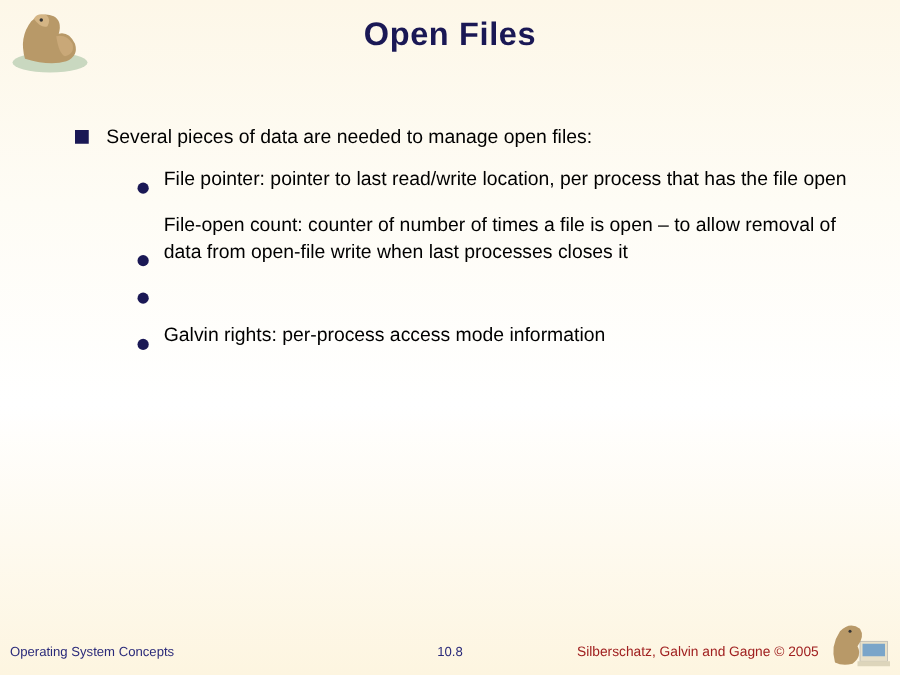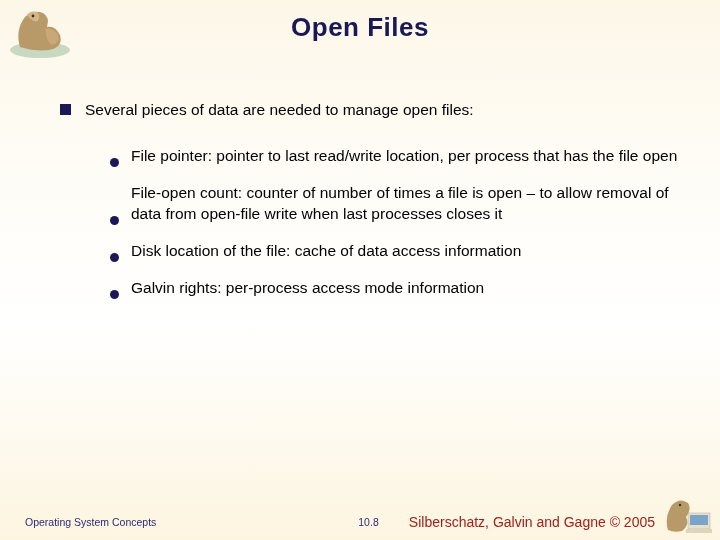--- a/index.html
+++ b/index.html
@@ -41,21 +41,21 @@
   }
   .content {
     position: absolute;
     top: 100px;
     left: 60px;
     right: 40px;
   }
   .main-bullet {
     display: flex;
     align-items: flex-start;
-    margin-bottom: 26px;
+    margin-bottom: 14px;
   }
   .square-bullet {
     width: 11px;
     height: 11px;
     background: #1a1855;
     flex-shrink: 0;
     margin-top: 4px;
     margin-right: 14px;
   }
   .main-text {
@@ -82,21 +82,21 @@
     margin-right: 12px;
   }
   .sub-text {
     font-size: 15.5px;
     color: #000;
     line-height: 1.35;
   }
   .footer {
     position: absolute;
     bottom: 8px;
-    left: 17px;
+    left: 0;
     right: 0;
     height: 20px;
     font-size: 10.5px;
     display: flex;
     align-items: center;
   }
   .footer-left {
     position: absolute;
     left: 8px;
     color: #2a2a7a;
@@ -104,21 +104,21 @@
   .footer-center {
     position: absolute;
     left: 50%;
     transform: translateX(-50%);
     color: #2a2a7a;
   }
   .footer-right {
     position: absolute;
     right: 65px;
     color: #a02020;
-    font-size: 14px;
+    font-size: 11px;
     margin-left: 44px;
   }
 </style>
 </head>
 <body>
 
 <div class="slide">
 
   <svg class="logo-top" viewBox="0 0 70 55">
     <ellipse cx="35" cy="45" rx="30" ry="8" fill="#c9d8c0"></ellipse>
@@ -139,21 +139,20 @@
       <div class="sub-bullet">
         <div class="circle-bullet"></div>
         <div class="sub-text">File pointer:  pointer to last read/write location, per process that has the file open</div>
       </div>
       <div class="sub-bullet">
         <div class="circle-bullet"></div>
         <div class="sub-text">File-open count: counter of number of times a file is open – to allow removal of data from open-file write when last processes closes it</div>
       </div>
       <div class="sub-bullet">
         <div class="circle-bullet"></div>
-        <div class="sub-text">Disk location of the file: cache of data access information</div>
       </div>
       <div class="sub-bullet">
         <div class="circle-bullet"></div>
         <div class="sub-text">Galvin rights: per-process access mode information</div>
       </div>
     </div>
   </div>
 
   <svg class="logo-bottom" viewBox="0 0 55 40">
     <rect x="28" y="18" width="22" height="16" fill="#e8e0c8" stroke="#aaa" stroke-width="0.5"></rect>

